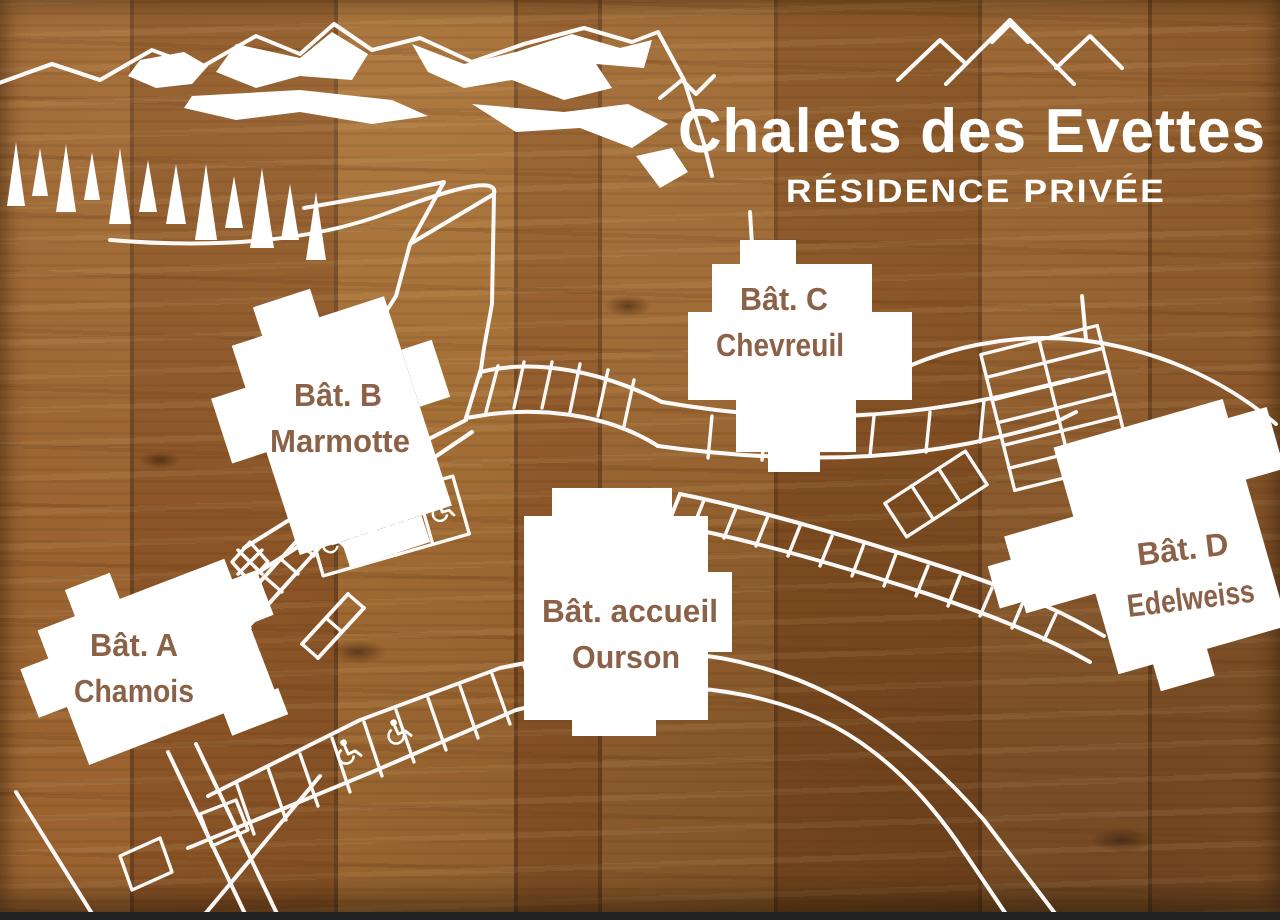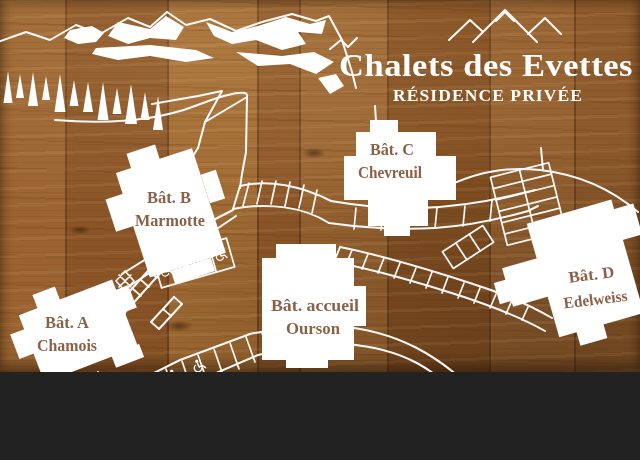--- a/index.html
+++ b/index.html
@@ -1,18 +1,18 @@
 <!DOCTYPE html>
 <html><head>
 <meta charset="utf-8">
 <style>
   html,body{margin:0;padding:0;background:#222;}
   .sign{
-    position:relative;width:640px;height:372px;overflow:hidden;
-    font-family:Liberation Serif, serif;
+    position:relative;width:640px;height:456px;overflow:hidden;
+    font-family:Liberation Sans, sans-serif;
     background-color:#8f5c2c;
     background-image:
       repeating-linear-gradient(180deg, rgba(74,42,16,0.10) 0 1.5px, rgba(0,0,0,0) 1.5px 6px),
       repeating-linear-gradient(178deg, rgba(255,225,170,0.07) 0 3px, rgba(0,0,0,0) 3px 17px),
       repeating-linear-gradient(2deg, rgba(90,50,20,0.14) 0 2px, rgba(0,0,0,0) 2px 29px),
       radial-gradient(130% 90% at 28% 12%, rgba(255,215,150,0.14), rgba(0,0,0,0) 55%),
       radial-gradient(120% 100% at 85% 95%, rgba(35,18,6,0.30), rgba(0,0,0,0) 60%),
       linear-gradient(90deg,
         #9a6330 0,#9a6330 65px,#6b4320 65px,#6b4320 67px,
         #8a5426 67px,#8a5426 167px,#6b4320 167px,#6b4320 169px,

